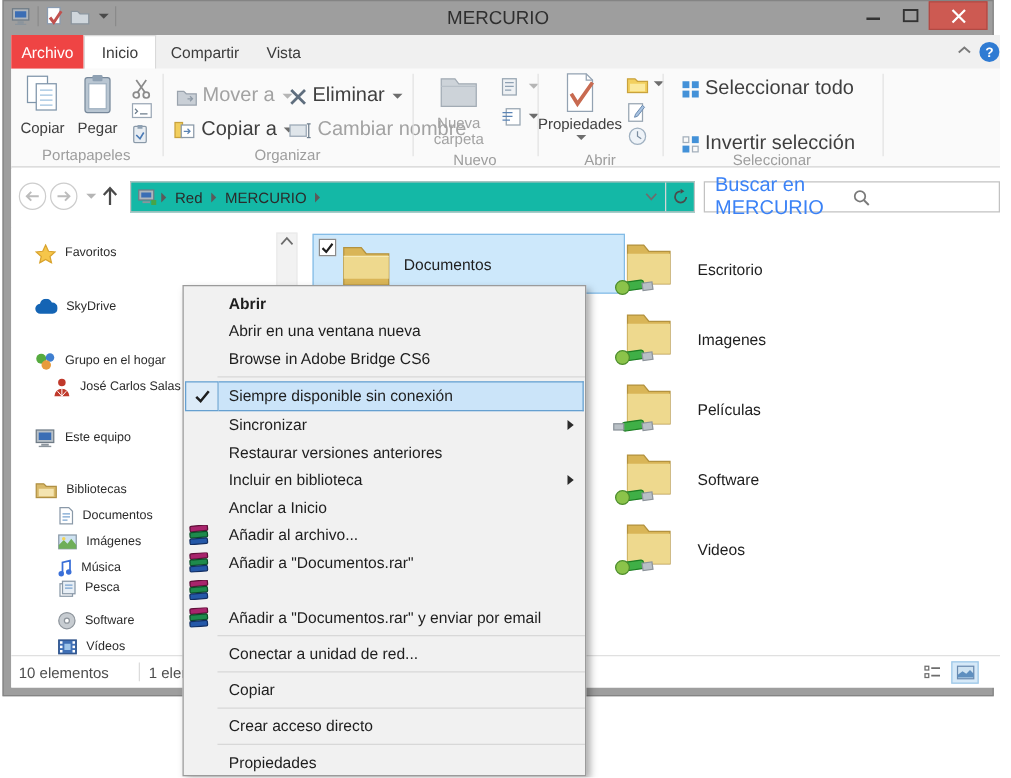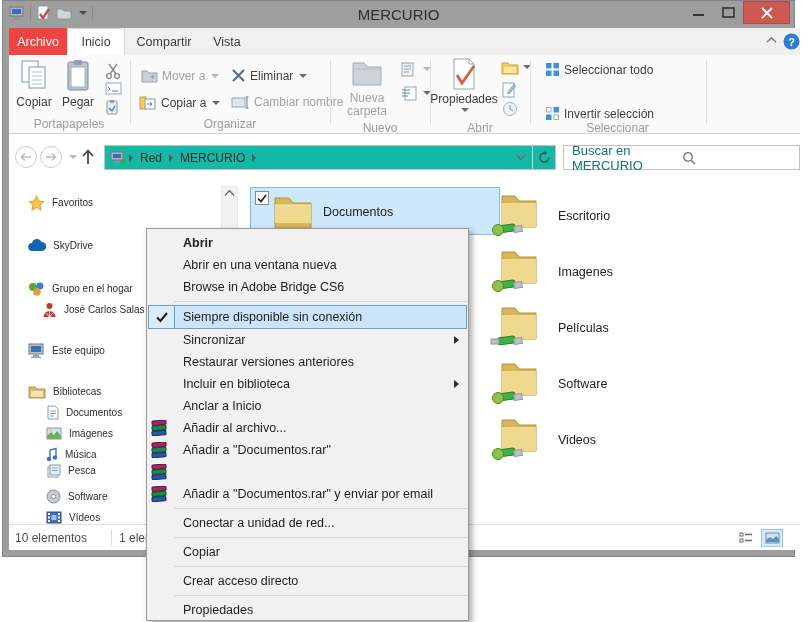--- a/index.html
+++ b/index.html
@@ -25,35 +25,35 @@
   .tab { position:absolute; top:0; height:27px; display:flex; align-items:center; justify-content:center; font-size:12.5px; color:#3c3c3c; }
   .tab-file { background:#ef4444; color:#ffffff; }
   .tab-active { background:#ffffff; border:1px solid #d9d9d9; border-bottom:none; }
   
   #ribbon { position:absolute; left:0; top:27px; width:791px; height:79px; background:#fafafa; border-bottom:1px solid #d4d4d4; font-size:12px; }
   .grp-label { position:absolute; text-align:center; color:#9d9d9d; font-size:12px; }
   .gdiv { position:absolute; top:4px; height:66px; width:1px; background:#e2e2e2; }
   .bigbtn { position:absolute; display:flex; flex-direction:column; align-items:center; }
   .btxt { font-size:12px; color:#3f3f3f; margin-top:3px; text-align:center; line-height:13px; }
   .dim { color:#a2a2a2; }
-  .rowbtn { position:absolute; display:flex; align-items:center; gap:4px; font-size:12px; color:#3f3f3f; white-space:nowrap; }
+  .rowbtn { position:absolute; display:flex; align-items:center; gap:4px; font-size:16px; color:#3f3f3f; white-space:nowrap; }
   .caret { width:0; height:0; border-left:4px solid transparent; border-right:4px solid transparent; border-top:4px solid #6d6d6d; margin-left:2px; }
   .caret.dimc { border-top-color:#b5b5b5; }
   .smallico { position:absolute; }
 
   
   #addr { position:absolute; left:0; top:107px; width:791px; height:47px; background:#fff; }
   .navcirc { position:absolute; top:11px; width:22px; height:22px; border:1px solid #cdcdcd; border-radius:50%; display:flex; align-items:center; justify-content:center; }
   #addrbox { position:absolute; left:95px; top:10px; width:452px; height:25px; border:1px solid #c2c2c2; background:#14b8a6; display:flex; align-items:center; }
   .crumb { font-size:12px; color:#2b2b2b; padding:0 4px; }
   .crumb-sep { width:0; height:0; border-left:4px solid #5a5a5a; border-top:4px solid transparent; border-bottom:4px solid transparent; margin:0 3px; }
   #addr-right { margin-left:auto; display:flex; align-items:center; height:100%; }
   #refreshbox { width:23px; height:100%; border-left:1px solid #d5d5d5; display:flex; align-items:center; justify-content:center; }
   #searchbox { position:absolute; left:554px; top:10px; width:237px; height:25px; border:1px solid #c2c2c2; background:#fff; display:flex; align-items:center; padding:0 8px; }
-  #searchbox span { color:#0f766e; font-size:13px; flex:1; }
+  #searchbox span { color:#3b82f6; font-size:16px; flex:1; }
 
   
   #main { position:absolute; left:0; top:154px; width:791px; height:342px; background:#fff; }
   #sidebar { position:absolute; left:0; top:0; width:212px; height:342px; font-size:10px; }
   .sbitem { position:absolute; height:21px; display:flex; align-items:center; gap:7px; white-space:nowrap; }
   #sbscroll { position:absolute; left:212px; top:4px; width:17px; height:334px; background:#f2f2f2; border:1px solid #eaeaea; }
   #sbscroll .arr { margin:2px auto 0; }
   #filearea { position:absolute; left:229px; top:0; width:562px; height:342px; }
   #seltile { position:absolute; left:12px; top:5px; width:250px; height:48px; background:#cde8fb; border:1px solid #84bce6; }
   .fitem { position:absolute; display:flex; align-items:center; gap:10px;justify-content:space-between; }

